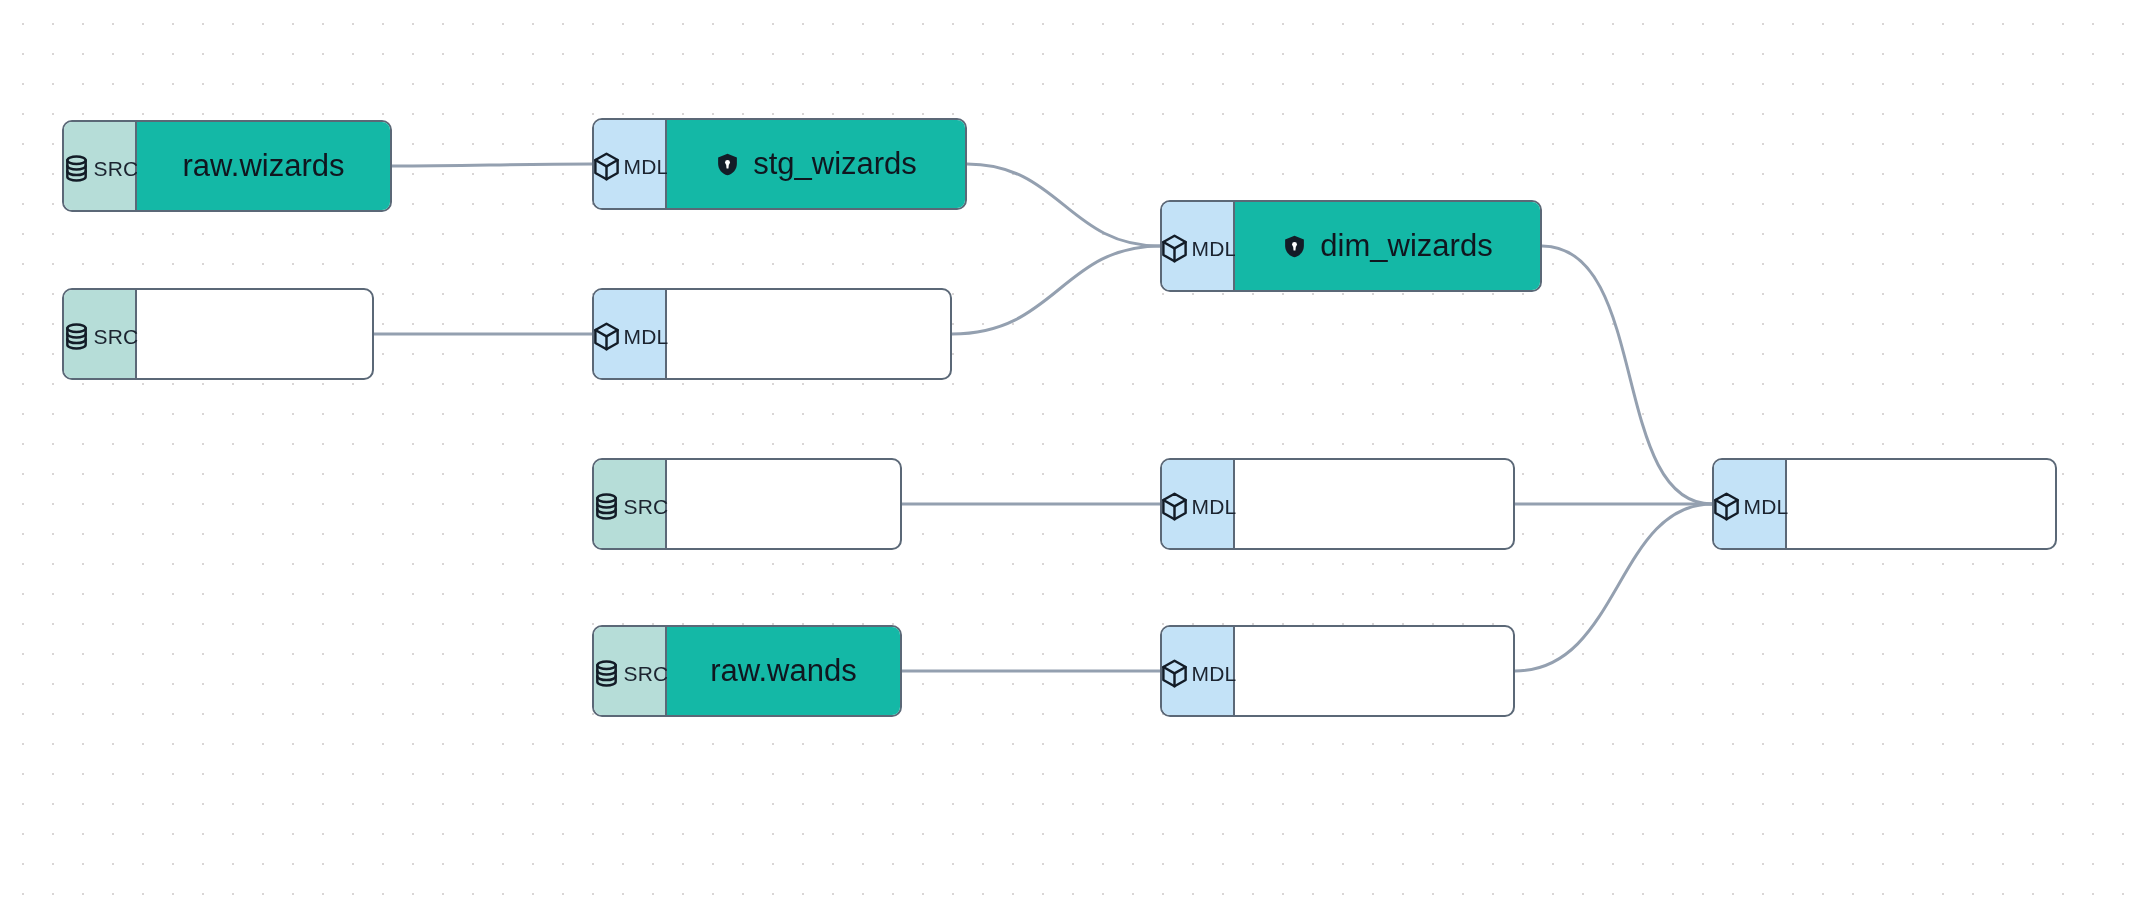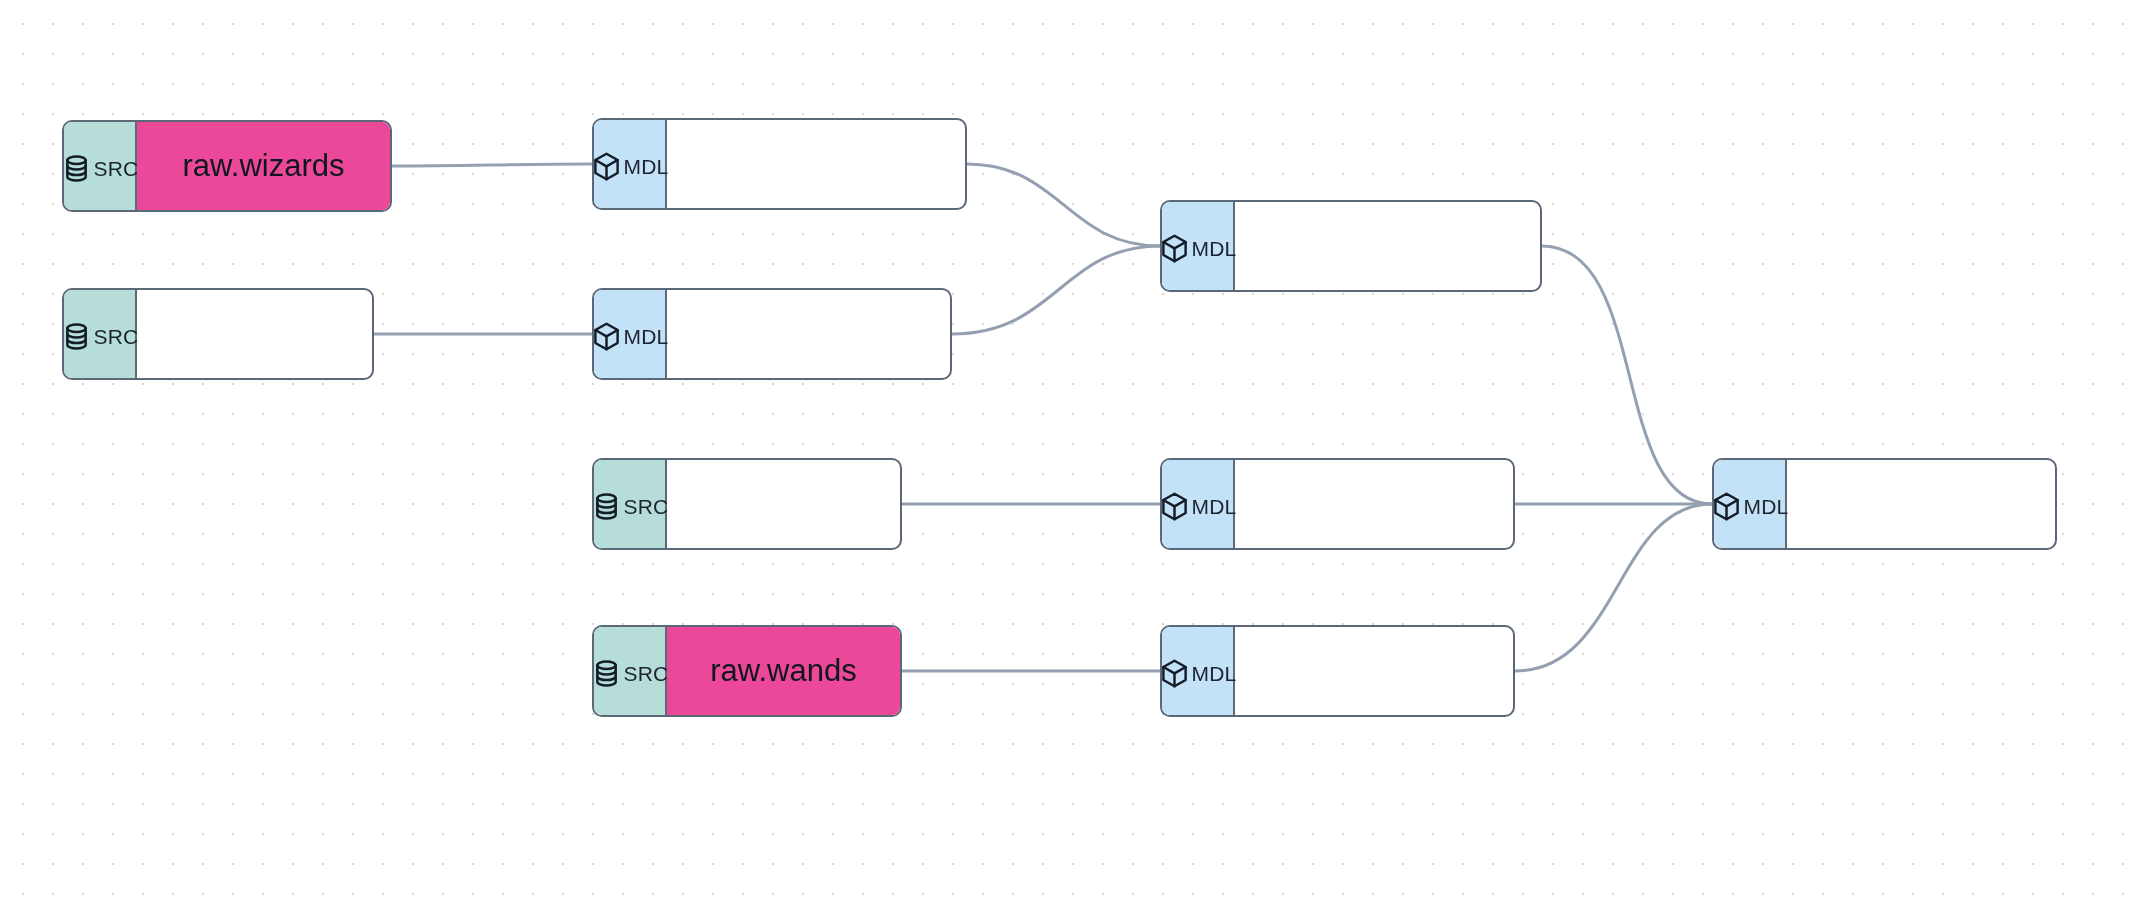--- a/index.html
+++ b/index.html
@@ -81,21 +81,21 @@
     font-weight: 400;
   }
 
   .node-body {
     flex: 1 1 auto;
     display: flex;
     align-items: center;
     justify-content: center;
     gap: 13px;
     padding: 0 28px;
-    background: #ec4899;
+    background: #14b8a6;
   }
 
   .shield-icon {
     display: block;
     width: 25px;
     height: 25px;
     flex: 0 0 25px;
     line-height: 0;
   }
 
@@ -187,20 +187,30 @@
         <div class="node-badge" style="background: rgb(195, 226, 247);">
   <span class="badge-icon">
     <svg viewBox="0 0 24 24" width="31" height="31" fill="none" stroke="#131c27" stroke-width="1.9" stroke-linecap="round" stroke-linejoin="round">
       <path d="M12 2.1 20.6 7 v10 L12 21.9 3.4 17 V7 Z"></path>
       <path d="M3.4 7 12 11.9 20.6 7"></path>
       <path d="M12 11.9 V21.9"></path>
     </svg>
   </span>
 <span class="badge-label">MDL</span>
         </div>
+        <div class="node-body">
+  <span class="shield-icon">
+    <svg viewBox="0 0 24 24" width="25" height="25">
+      <path d="M12 1.6 21 5.2 v6.1 c0 5.4-3.8 9.9-9 11.1 -5.2-1.2-9-5.7-9-11.1 V5.2 Z" fill="#131c27"></path>
+      <circle cx="12" cy="10.1" r="2.35" fill="#ffffff"></circle>
+      <path d="M10.55 10.6 h2.9 l-0.55 5.2 h-1.8 Z" fill="#ffffff"></path>
+    </svg>
+  </span>
+<span class="node-label">stg_wizards</span>
+        </div>
       </div>
       <div class="node mdl" style="left: 592px; top: 288px; width: 360px;">
         <div class="node-badge" style="background: rgb(195, 226, 247);">
   <span class="badge-icon">
     <svg viewBox="0 0 24 24" width="31" height="31" fill="none" stroke="#131c27" stroke-width="1.9" stroke-linecap="round" stroke-linejoin="round">
       <path d="M12 2.1 20.6 7 v10 L12 21.9 3.4 17 V7 Z"></path>
       <path d="M3.4 7 12 11.9 20.6 7"></path>
       <path d="M12 11.9 V21.9"></path>
     </svg>
   </span>
@@ -235,20 +245,30 @@
         <div class="node-badge" style="background: rgb(195, 226, 247);">
   <span class="badge-icon">
     <svg viewBox="0 0 24 24" width="31" height="31" fill="none" stroke="#131c27" stroke-width="1.9" stroke-linecap="round" stroke-linejoin="round">
       <path d="M12 2.1 20.6 7 v10 L12 21.9 3.4 17 V7 Z"></path>
       <path d="M3.4 7 12 11.9 20.6 7"></path>
       <path d="M12 11.9 V21.9"></path>
     </svg>
   </span>
 <span class="badge-label">MDL</span>
         </div>
+        <div class="node-body">
+  <span class="shield-icon">
+    <svg viewBox="0 0 24 24" width="25" height="25">
+      <path d="M12 1.6 21 5.2 v6.1 c0 5.4-3.8 9.9-9 11.1 -5.2-1.2-9-5.7-9-11.1 V5.2 Z" fill="#131c27"></path>
+      <circle cx="12" cy="10.1" r="2.35" fill="#ffffff"></circle>
+      <path d="M10.55 10.6 h2.9 l-0.55 5.2 h-1.8 Z" fill="#ffffff"></path>
+    </svg>
+  </span>
+<span class="node-label">dim_wizards</span>
+        </div>
       </div>
       <div class="node mdl" style="left: 1712px; top: 458px; width: 345px;">
         <div class="node-badge" style="background: rgb(195, 226, 247);">
   <span class="badge-icon">
     <svg viewBox="0 0 24 24" width="31" height="31" fill="none" stroke="#131c27" stroke-width="1.9" stroke-linecap="round" stroke-linejoin="round">
       <path d="M12 2.1 20.6 7 v10 L12 21.9 3.4 17 V7 Z"></path>
       <path d="M3.4 7 12 11.9 20.6 7"></path>
       <path d="M12 11.9 V21.9"></path>
     </svg>
   </span>

